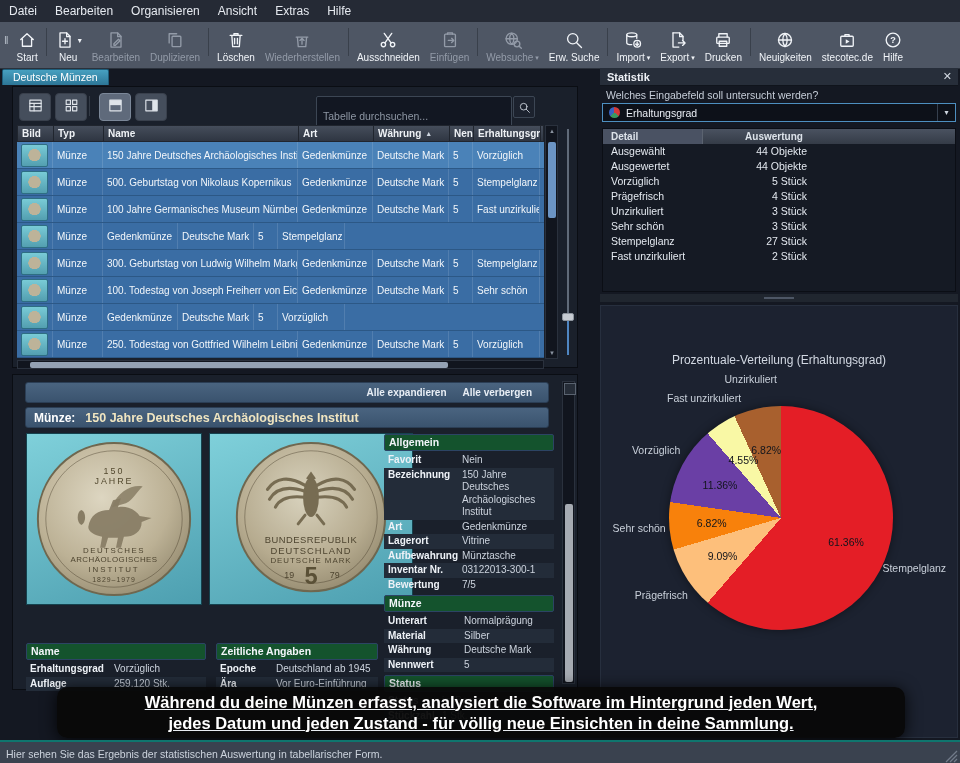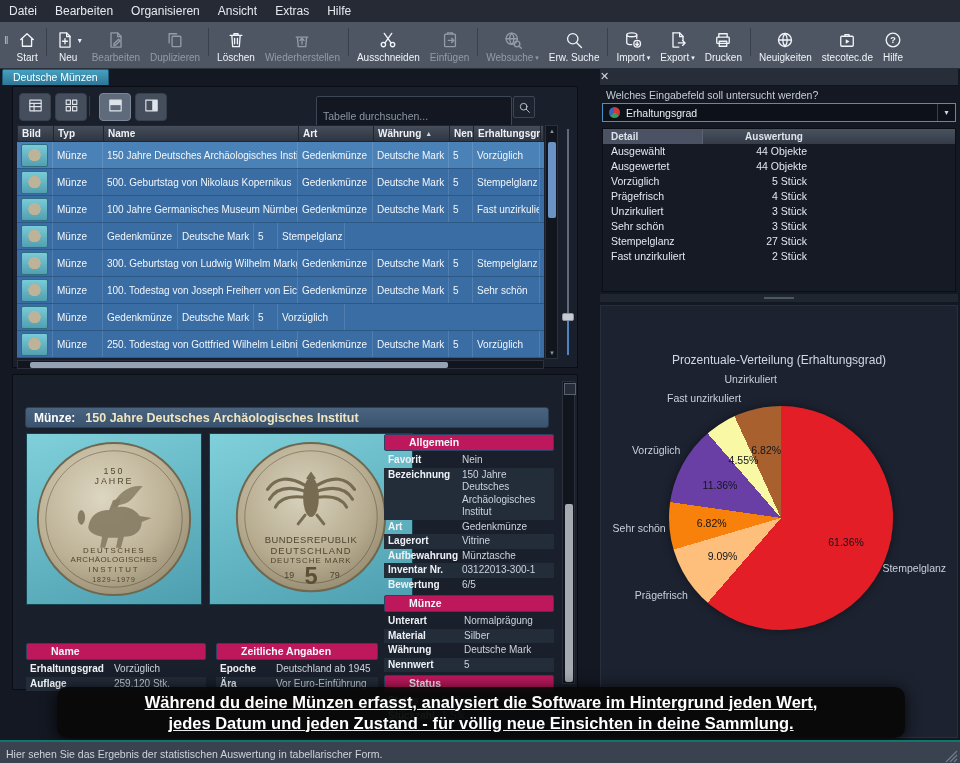--- a/index.html
+++ b/index.html
@@ -88,22 +88,22 @@
   #detail-title{font-size:12.5px;font-weight:bold;color:#f0e5c0;margin-left:10px;white-space:nowrap;}
 
   .coinbox{position:absolute;top:58px;height:172px;background:linear-gradient(160deg,#7fd0da,#4d9fb0);
       border:1px solid #15424e;box-sizing:border-box;}
   #coin-front{left:13px;width:176px;}
   #coin-back{left:196px;width:204px;}
   .coinbox svg{display:block;width:100%;height:100%;}
 
   #fields-col{position:absolute;left:371px;top:59px;width:170px;}
   .sec{margin-bottom:3px;}
-  .sec-head{height:15px;line-height:15px;background:#be185d;border:1px solid #2c4464;border-radius:2px;
-      font-size:10.5px;font-weight:bold;color:#f2f5f9;padding:0 24px;margin-bottom:2px;}
+  .sec-head{height:15px;line-height:15px;background:#14532d;border:1px solid #2c4464;border-radius:2px;
+      font-size:10.5px;font-weight:bold;color:#f2f5f9;padding:0 4px;margin-bottom:2px;}
   .frow{display:flex;font-size:10px;line-height:12.5px;padding:1px 0 1px 4px;}
   .frow:nth-child(odd){background:#232c39;}
   .flabel{font-weight:bold;color:#eef2f7;flex:0 0 auto;}
   .fvalue{color:#ccd3dd;margin-left:4px;}
 
   #sec-wert{position:absolute;left:13px;top:268px;width:180px;}
   #sec-zeit{position:absolute;left:203px;top:268px;width:162px;}
 
   #detail-scroll{left:549px;top:6px;width:13px;height:303px;}
   #detail-scroll .btn{position:absolute;left:1px;top:1px;width:10px;height:10px;border:1px solid #5a6370;background:#262d38;}
@@ -560,20 +560,24 @@
       <div class="thumbh"></div>
     </div>
     <div id="size-slider" class="abs">
       <div class="track"></div>
       <div class="fill"></div>
       <div class="handle"></div>
     </div>
   </div>
 
   <div id="detail-panel" class="abs panel">
+    <div id="dbar-buttons" class="dbar">
+      <span class="dbar-btn">Alle expandieren</span>
+      <span class="dbar-btn">Alle verbergen</span>
+    </div>
     <div id="dbar-title" class="dbar">
       <span id="detail-type">Münze:</span>
       <span id="detail-title">150 Jahre Deutsches Archäologisches Institut</span>
     </div>
 
     <div id="coin-front" class="coinbox">
         <svg viewBox="0 0 176 172">
           <defs>
             <radialGradient id="cgA" cx="42%" cy="36%" r="75%">
               <stop offset="0%" stop-color="#ddd6c1"></stop>
@@ -640,21 +644,21 @@
           <div class="frow">
             <div class="flabel" style="width: 70px;">Aufbewahrung</div>
             <div class="fvalue" style="width: 90px;">Münztasche</div>
           </div>
           <div class="frow">
             <div class="flabel" style="width: 70px;">Inventar Nr.</div>
             <div class="fvalue" style="width: 90px;">03122013-300-1</div>
           </div>
           <div class="frow">
             <div class="flabel" style="width: 70px;">Bewertung</div>
-            <div class="fvalue" style="width: 90px;">6/5</div>
+            <div class="fvalue" style="width: 90px;">7/5</div>
           </div>
         </div>
         <div class="sec">
           <div class="sec-head">Münze</div>
           <div class="frow">
             <div class="flabel" style="width: 72px;">Unterart</div>
             <div class="fvalue" style="width: 88px;">Normalprägung</div>
           </div>
           <div class="frow">
             <div class="flabel" style="width: 72px;">Material</div>
@@ -708,20 +712,21 @@
         </div>
       </div>
 
     <div id="detail-scroll" class="abs scroll-track">
       <div class="btn"></div>
       <div class="thumbv"></div>
     </div>
   </div>
 
   <div id="stats-header" class="abs">
+    <span id="stats-title">Statistik</span>
     <span id="stats-close">✕</span>
   </div>
   <div id="stats-question" class="abs">Welches Eingabefeld soll untersucht werden?</div>
   <div id="stats-dropdown" class="abs">
     <span id="dd-icon"></span>
     <span id="dd-value">Erhaltungsgrad</span>
     <span id="dd-caret">▾</span>
   </div>
   <div id="stats-table" class="abs">
     <div id="stats-thead">

